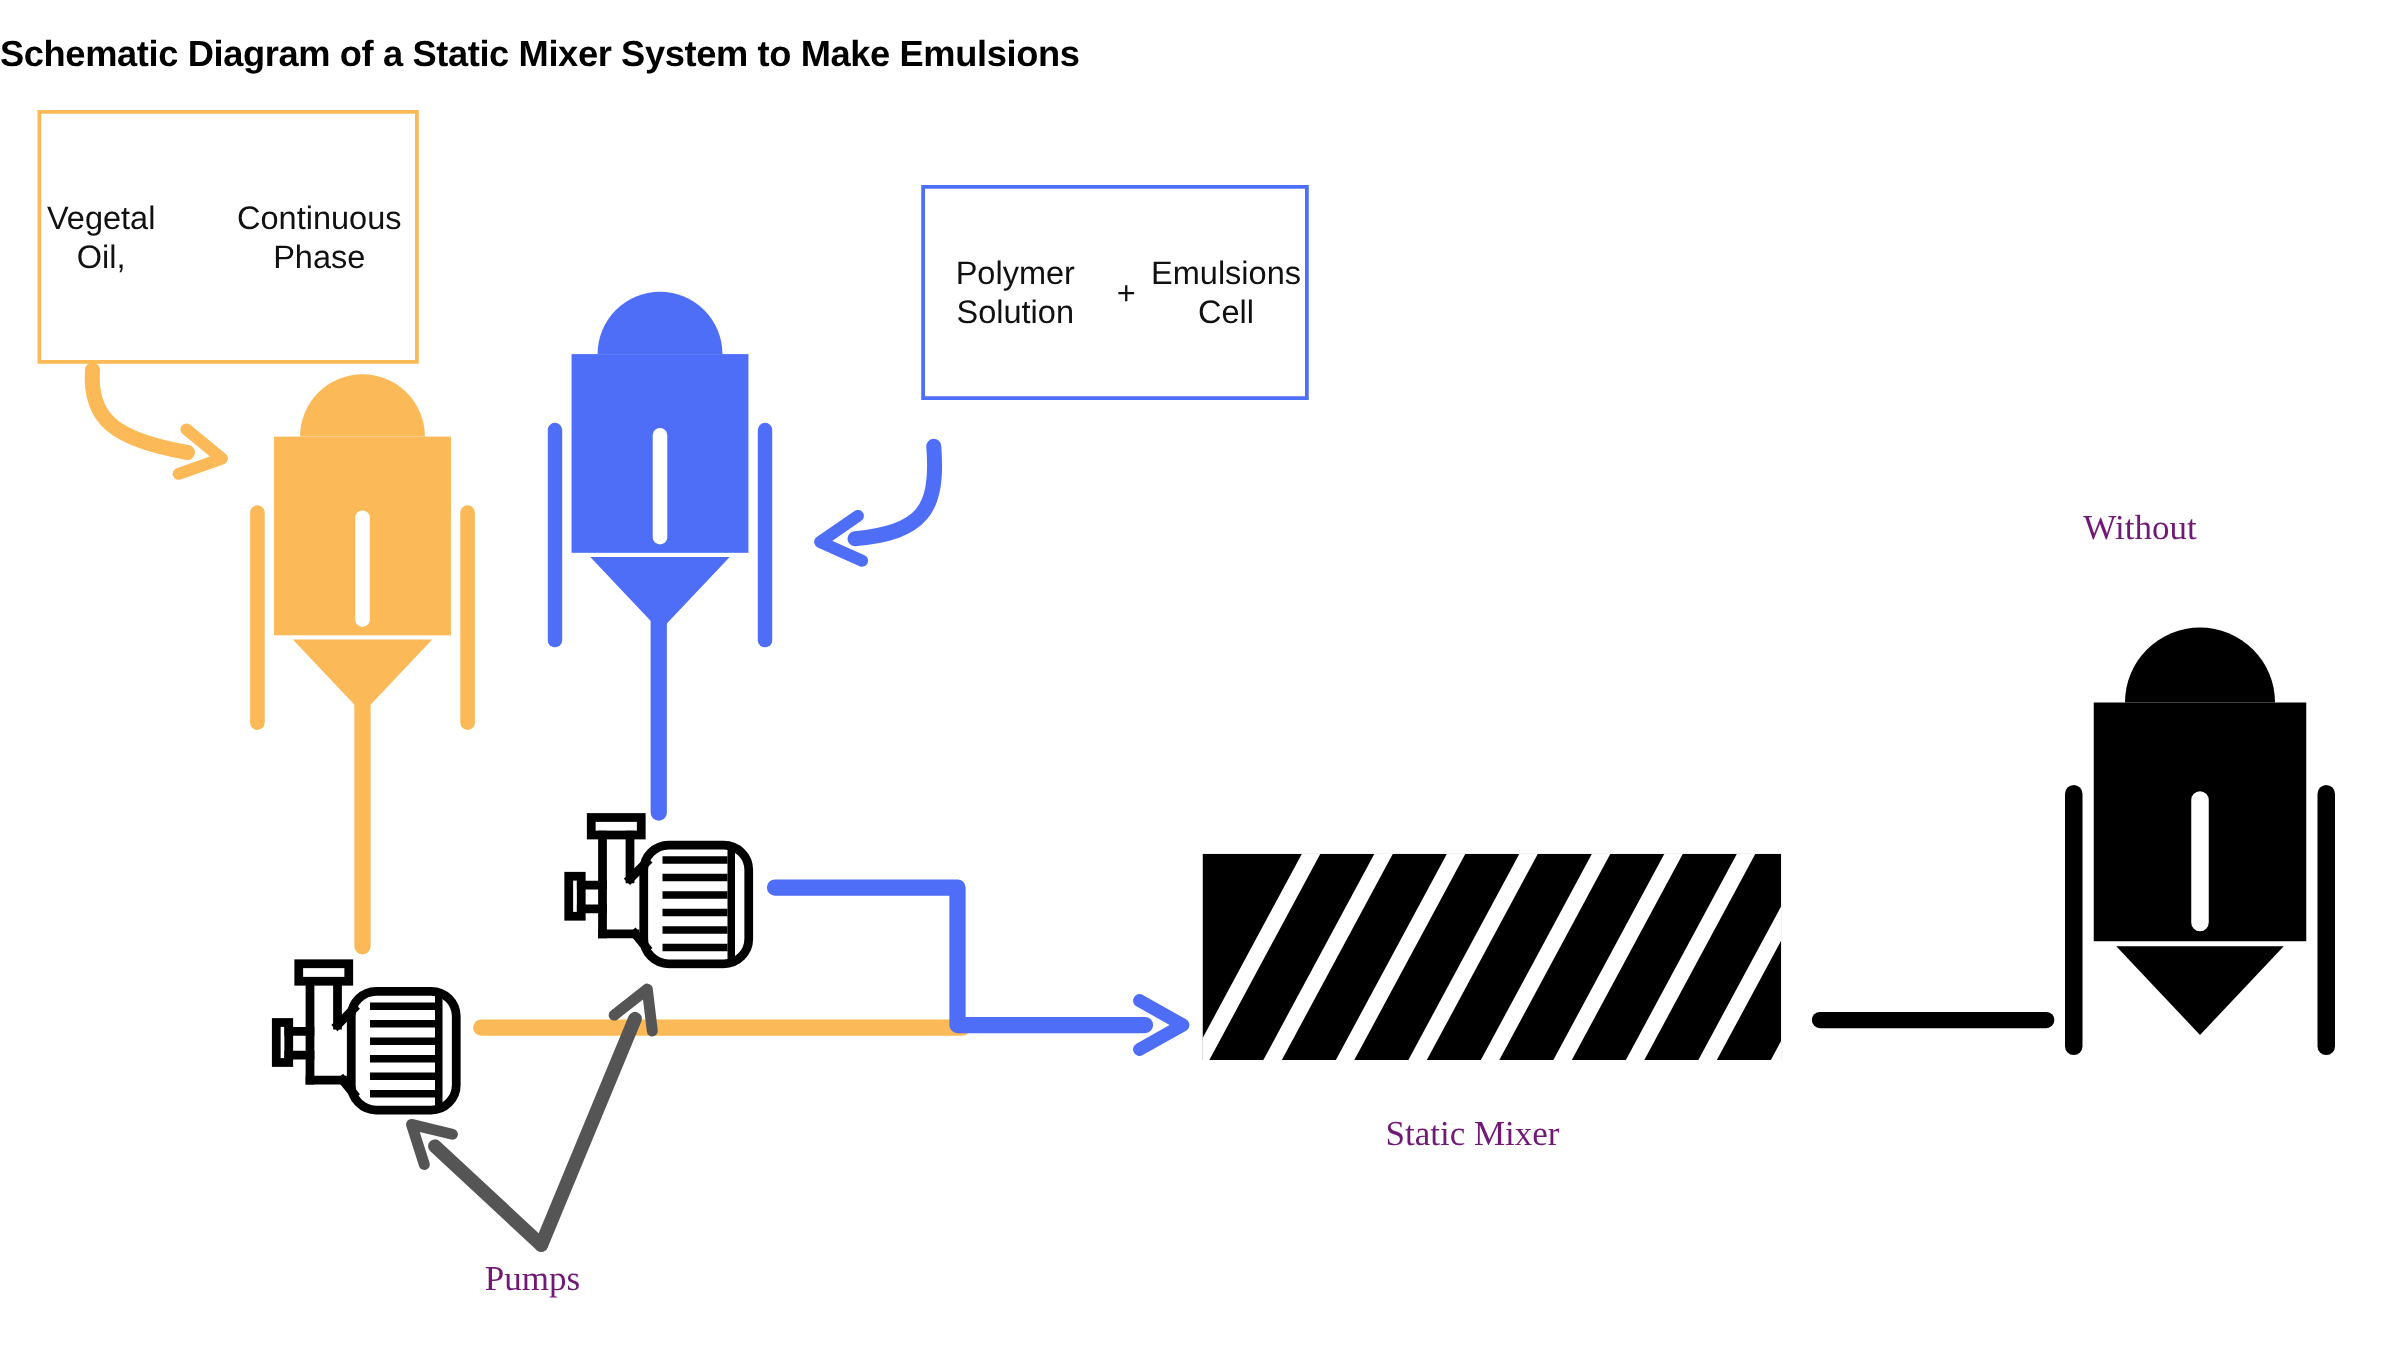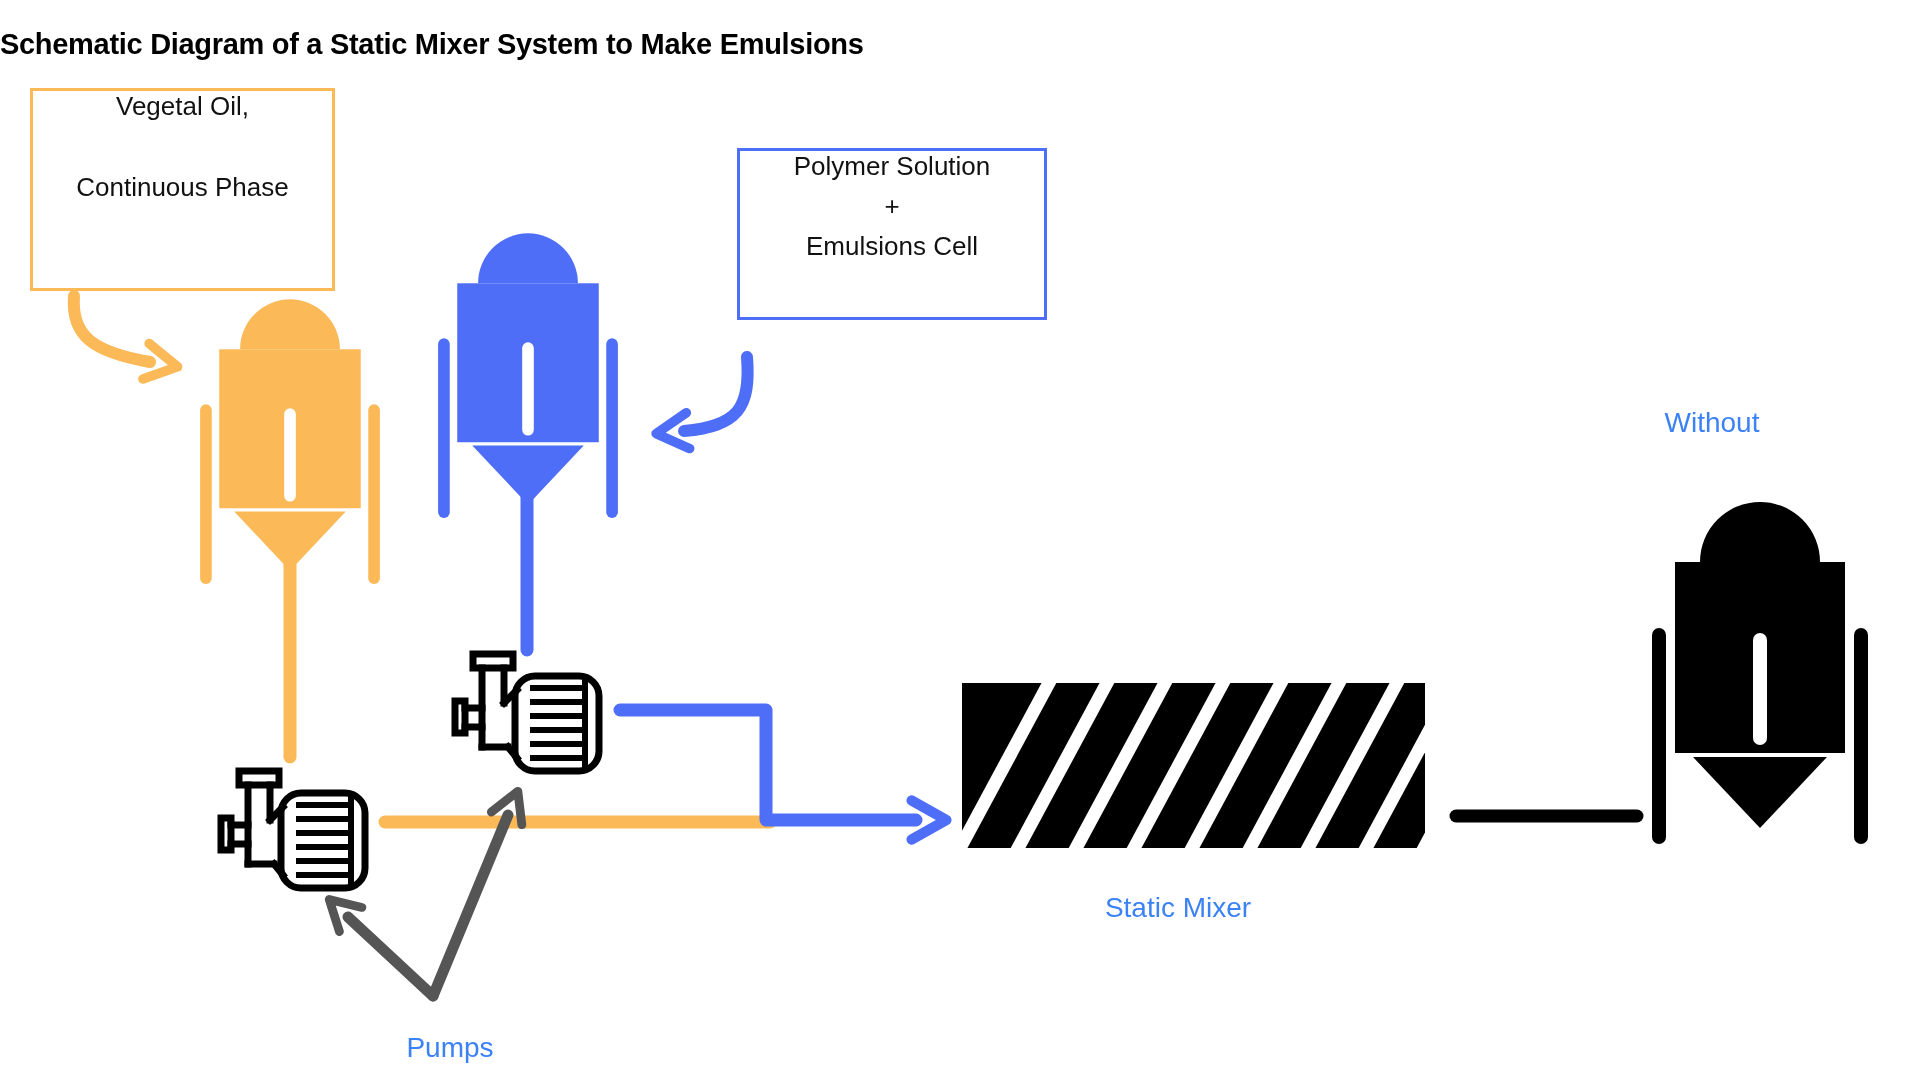--- a/index.html
+++ b/index.html
@@ -5,37 +5,37 @@
   html,body{margin:0;padding:0;background:#fff;}
   .canvas{
     position:relative;width:1920px;height:1080px;background:#fff;overflow:hidden;
     font-family:"Liberation Sans", sans-serif;color:#111;
   }
   .title{
     position:absolute;top:28px;left:0;width:1670px;text-align:left;
     font-size:29px;font-weight:bold;color:#000;letter-spacing:-0.3px;white-space:nowrap;
   }
   .label-box{
-    position:absolute;display:flex;flex-direction:column;align-items:center;justify-content:flex-start;
+    position:absolute;display:flex;flex-direction:row;align-items:center;justify-content:center;
     text-align:center;font-size:26px;color:#111;background:#fff;box-sizing:border-box;
   }
   .box-oil{left:30px;top:88px;width:305px;height:203px;border:3px solid #FBB957;gap:50px;}
   .box-polymer{left:737px;top:148px;width:310px;height:172px;border:3px solid #4E6EF7;gap:9px;}
   .overlay{position:absolute;left:0;top:0;width:1920px;height:1080px;pointer-events:none;}
   .icon{position:absolute;}
   .tank-oil{left:200px;top:296px;}
   .tank-polymer{left:438px;top:230px;}
   .tank-output{left:1652px;top:498px;}
   .pump-upper{left:451px;top:648px;}
   .pump-lower{left:217px;top:765px;}
   .static-mixer{left:962px;top:683px;}
-  .caption{position:absolute;text-align:center;font-size:28px;color:#3b82f6;}
+  .caption{position:absolute;text-align:center;font-size:28px;color:#701a75;font-family:Liberation Serif, serif;}
   .label-static{left:1028px;top:892px;width:300px;}
   .label-without{left:1562px;top:402px;width:300px;line-height:42px;}
-  .label-pumps{left:300px;top:1008px;width:300px;margin-top:24px;}
+  .label-pumps{left:276px;top:1008px;width:300px;}
 </style>
 </head>
 <body>
 
 <div class="canvas">
 
   <svg width="0" height="0" style="position:absolute" aria-hidden="true">
     <defs>
       <g id="tank-shape">
         <path d="M48 64 A60 60 0 0 1 168 64 Z"></path>

